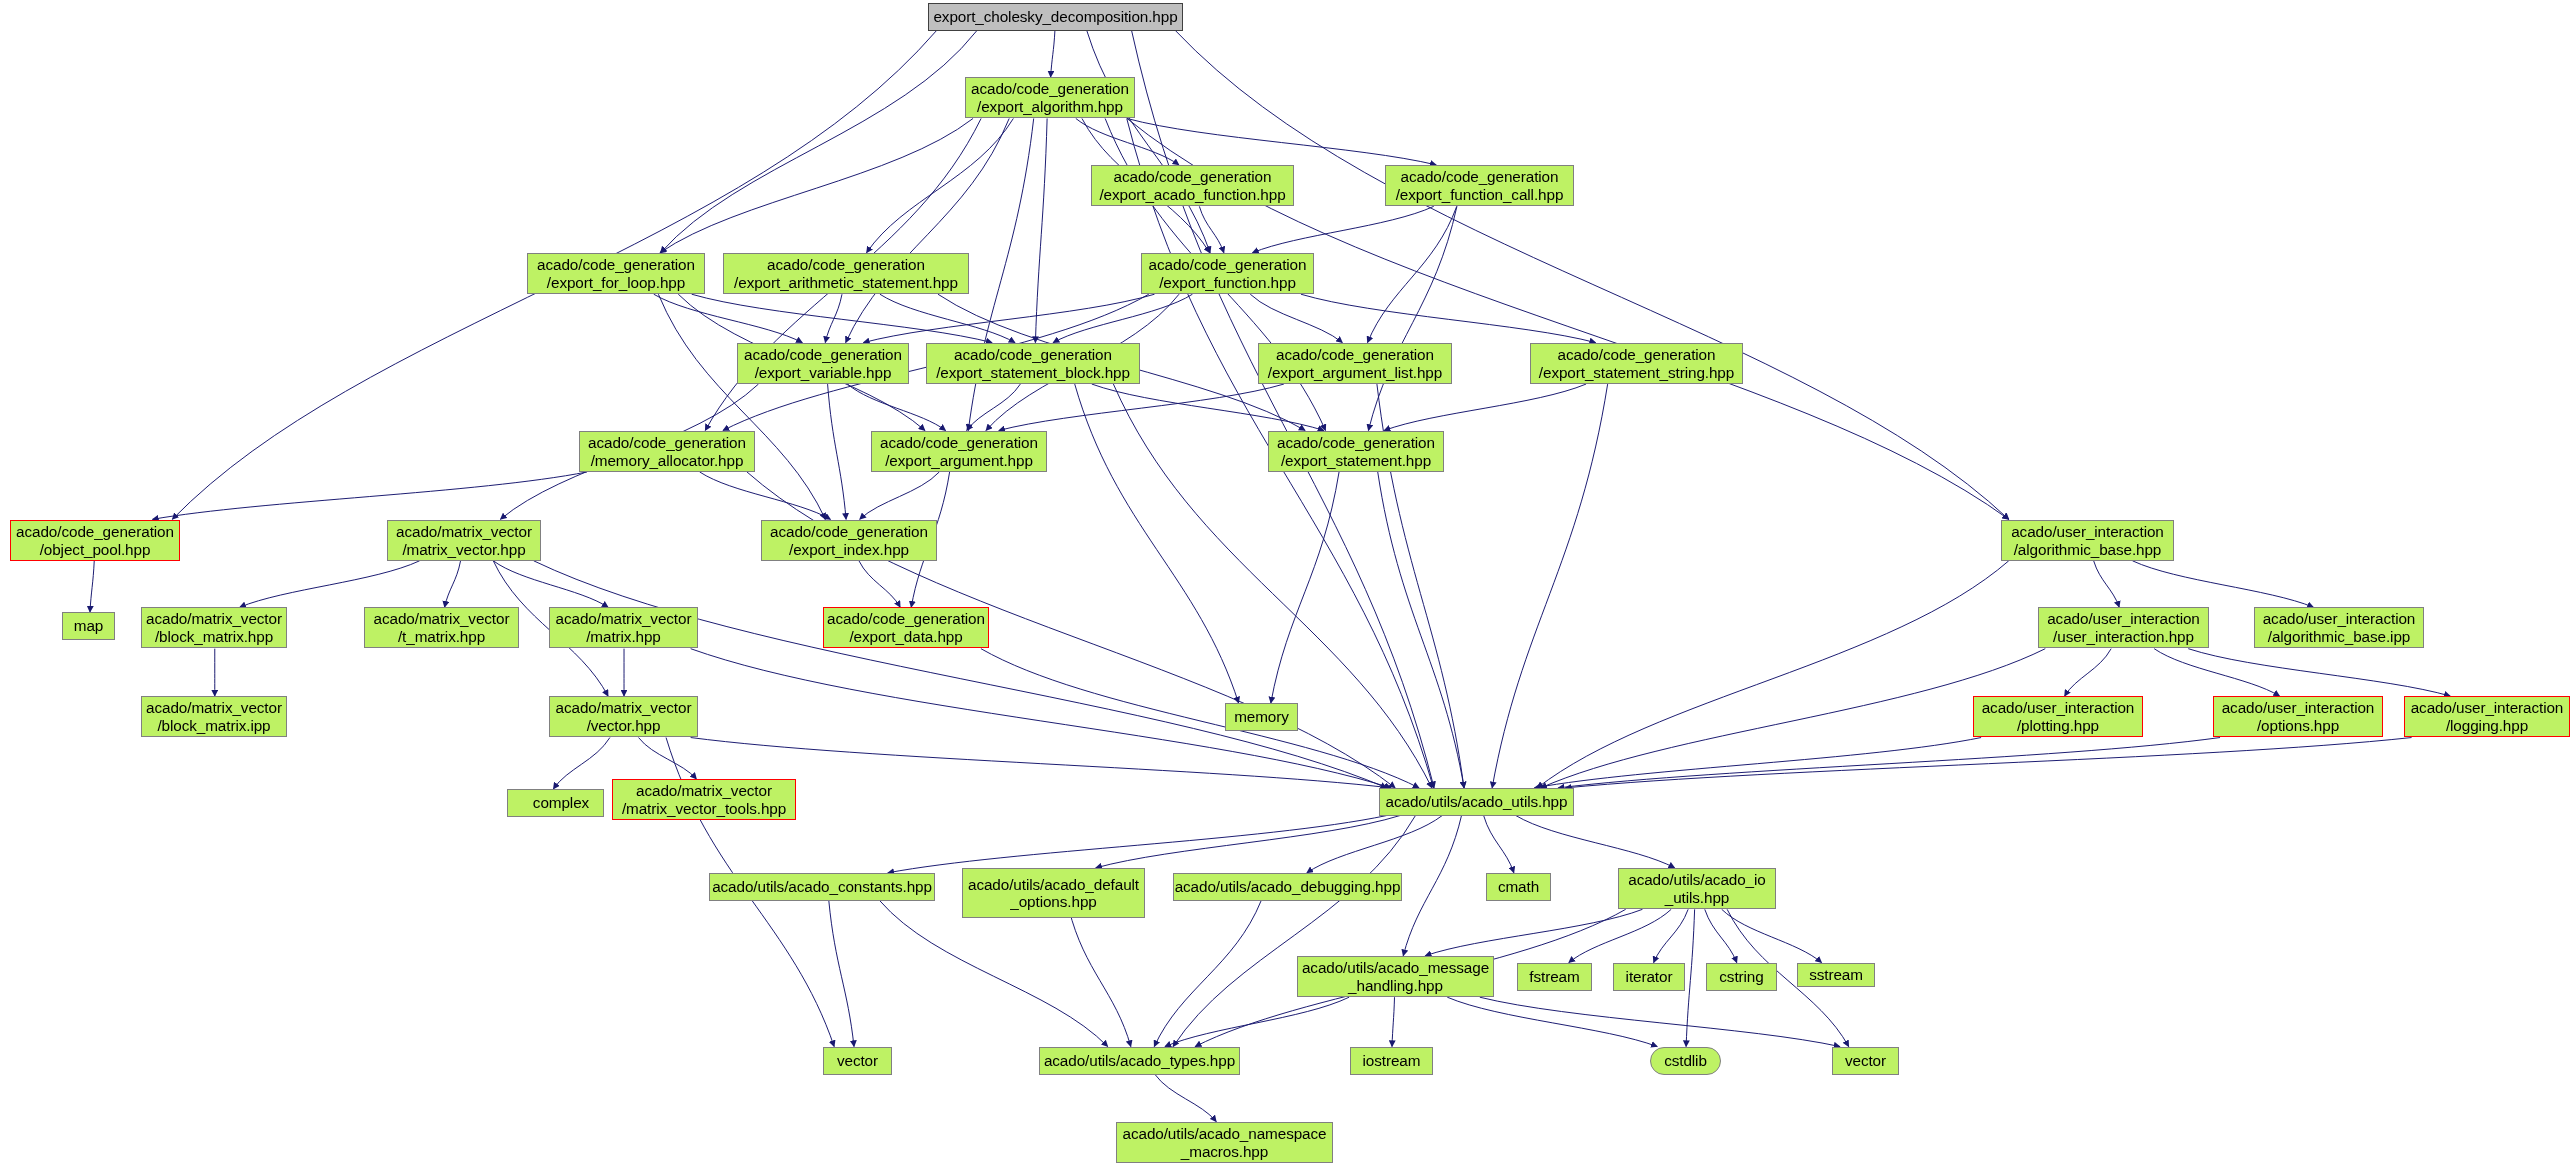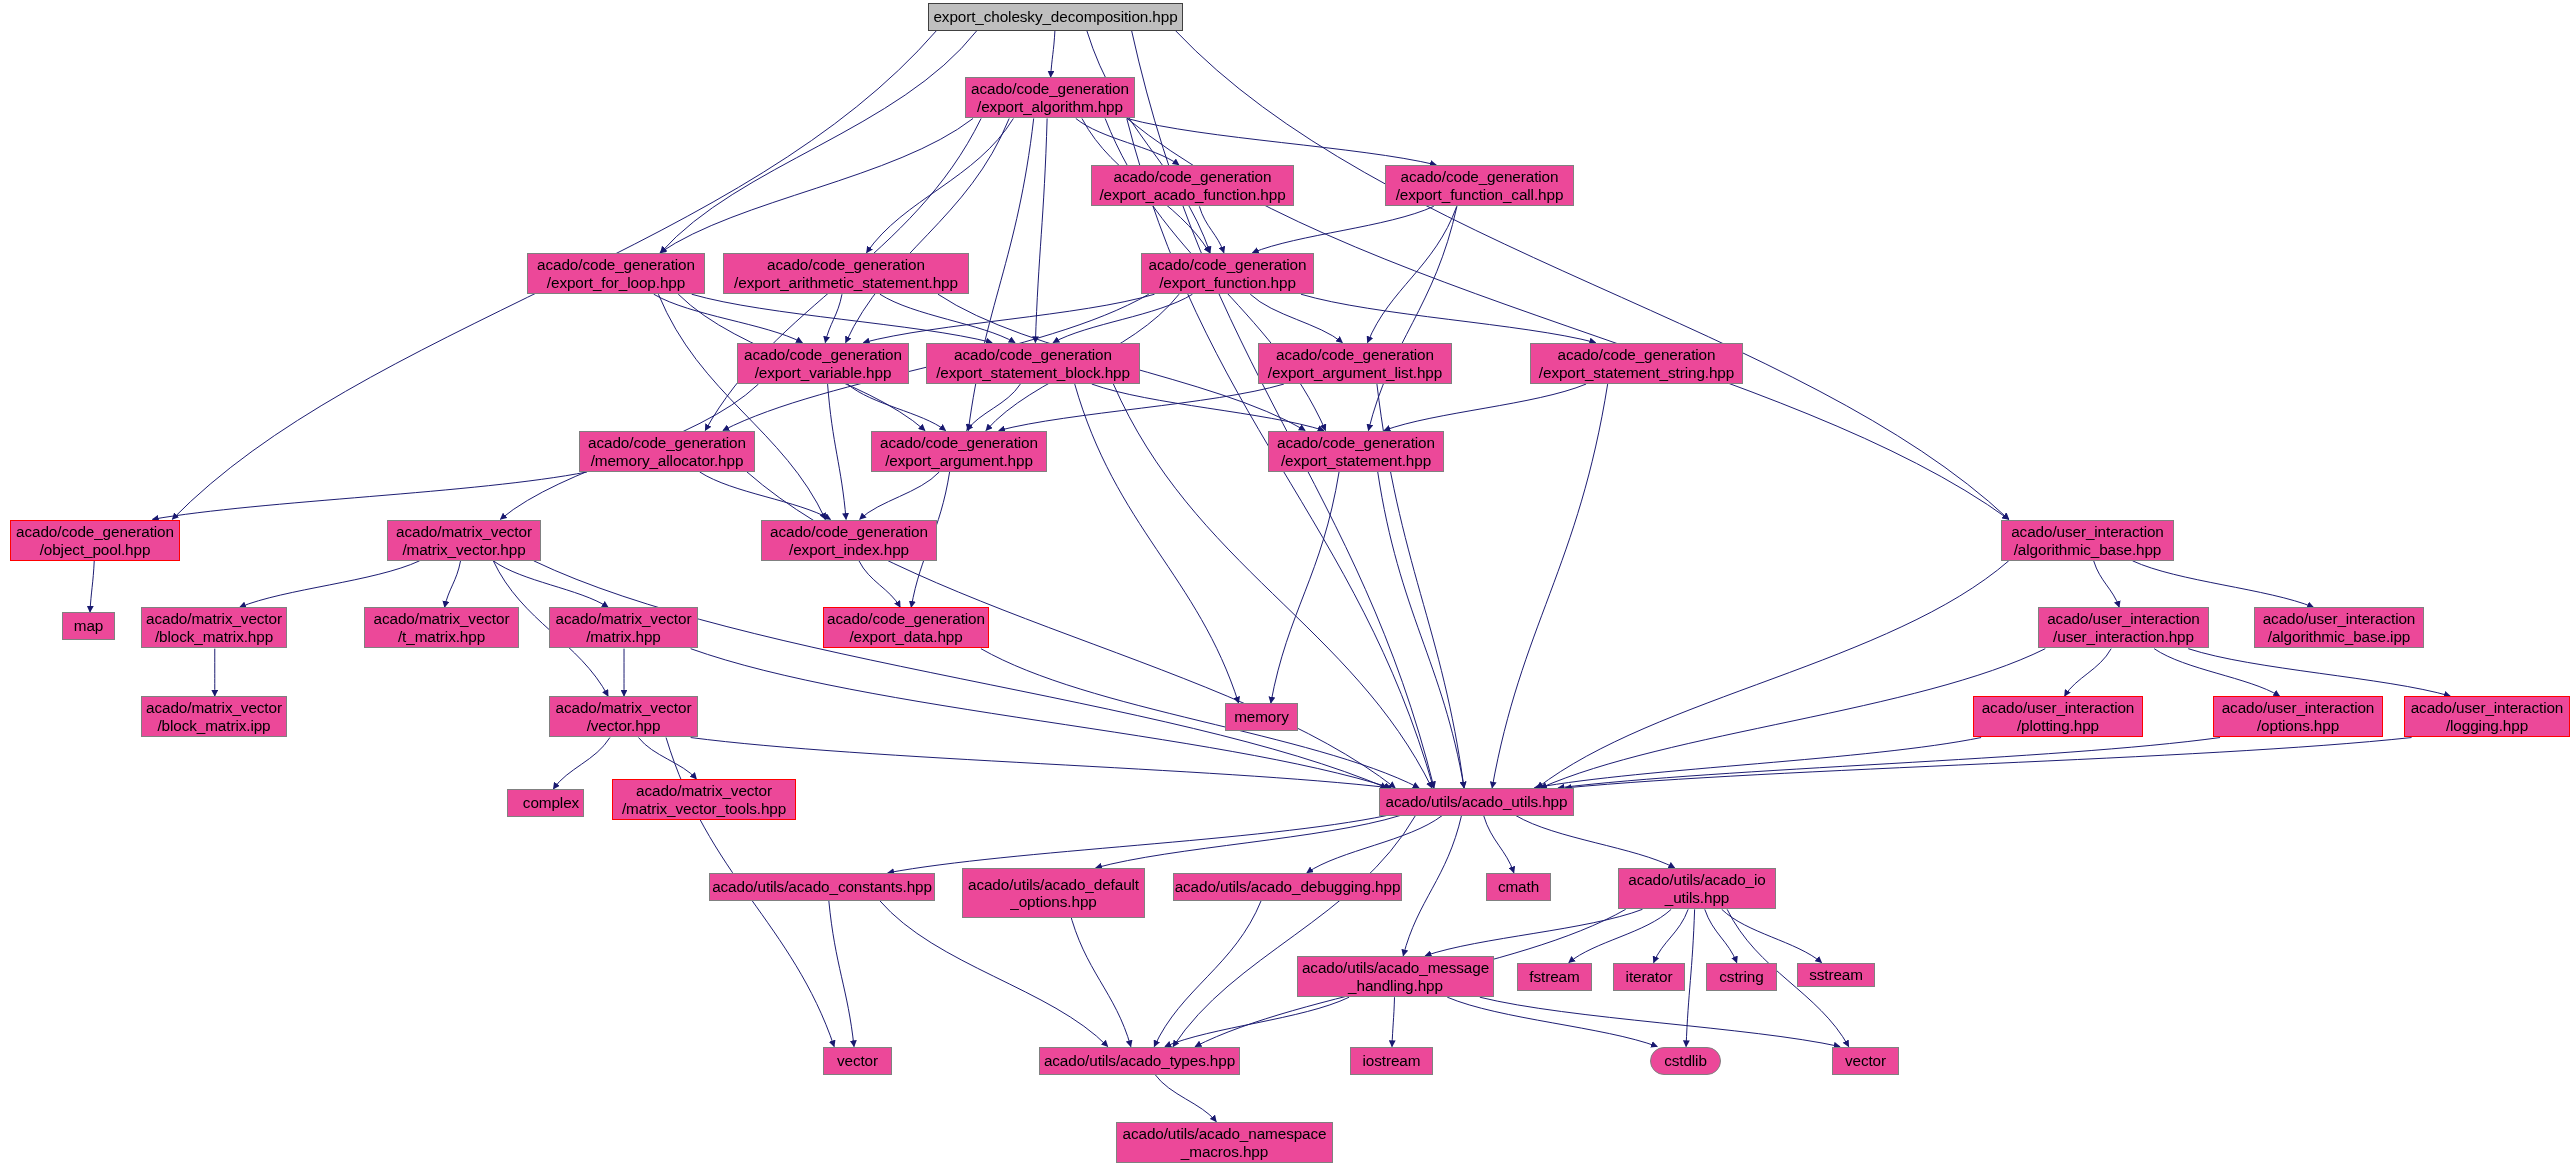--- a/index.html
+++ b/index.html
@@ -23,21 +23,21 @@
     height: 1169px;
     pointer-events: none;
   }
   .node {
     position: absolute;
     box-sizing: border-box;
     display: flex;
     align-items: center;
     justify-content: center;
     text-align: center;
-    background: #ec4899;
+    background: #bef264;
     border: 1px solid #808080;
     color: #000000;
     font-size: 15.3px;
     line-height: 1.12;
     white-space: pre;
     letter-spacing: -0.1px;
   }
   .node.red {
     border-color: #ff0000;
   }
@@ -215,21 +215,21 @@
 /block_matrix.ipp</span></div>
     <div class="node" style="left: 549px; top: 696px; width: 149px; height: 41px;"><span class="lbl">acado/matrix_vector
 /vector.hpp</span></div>
     <div class="node" style="left: 1225px; top: 703px; width: 73px; height: 28px;"><span class="lbl">memory</span></div>
     <div class="node red" style="left: 1973px; top: 696px; width: 170px; height: 41px;"><span class="lbl">acado/user_interaction
 /plotting.hpp</span></div>
     <div class="node red" style="left: 2213px; top: 696px; width: 170px; height: 41px;"><span class="lbl">acado/user_interaction
 /options.hpp</span></div>
     <div class="node red" style="left: 2404px; top: 696px; width: 166px; height: 41px;"><span class="lbl">acado/user_interaction
 /logging.hpp</span></div>
-    <div class="node" style="left: 507px; top: 789px; width: 77px; height: 28px; padding-left: 11px;"><span class="lbl">complex</span></div>
+    <div class="node" style="left: 507px; top: 789px; width: 97px; height: 28px; padding-left: 11px;"><span class="lbl">complex</span></div>
     <div class="node red" style="left: 612px; top: 779px; width: 184px; height: 41px;"><span class="lbl">acado/matrix_vector
 /matrix_vector_tools.hpp</span></div>
     <div class="node" style="left: 1379px; top: 788px; width: 195px; height: 28px;"><span class="lbl">acado/utils/acado_utils.hpp</span></div>
     <div class="node" style="left: 709px; top: 873px; width: 226px; height: 28px;"><span class="lbl">acado/utils/acado_constants.hpp</span></div>
     <div class="node" style="left: 962px; top: 868px; width: 183px; height: 50px;"><span class="lbl">acado/utils/acado_default
 _options.hpp</span></div>
     <div class="node" style="left: 1173px; top: 873px; width: 229px; height: 28px;"><span class="lbl">acado/utils/acado_debugging.hpp</span></div>
     <div class="node" style="left: 1486px; top: 873px; width: 65px; height: 28px;"><span class="lbl">cmath</span></div>
     <div class="node" style="left: 1618px; top: 868px; width: 158px; height: 41px;"><span class="lbl">acado/utils/acado_io
 _utils.hpp</span></div>

